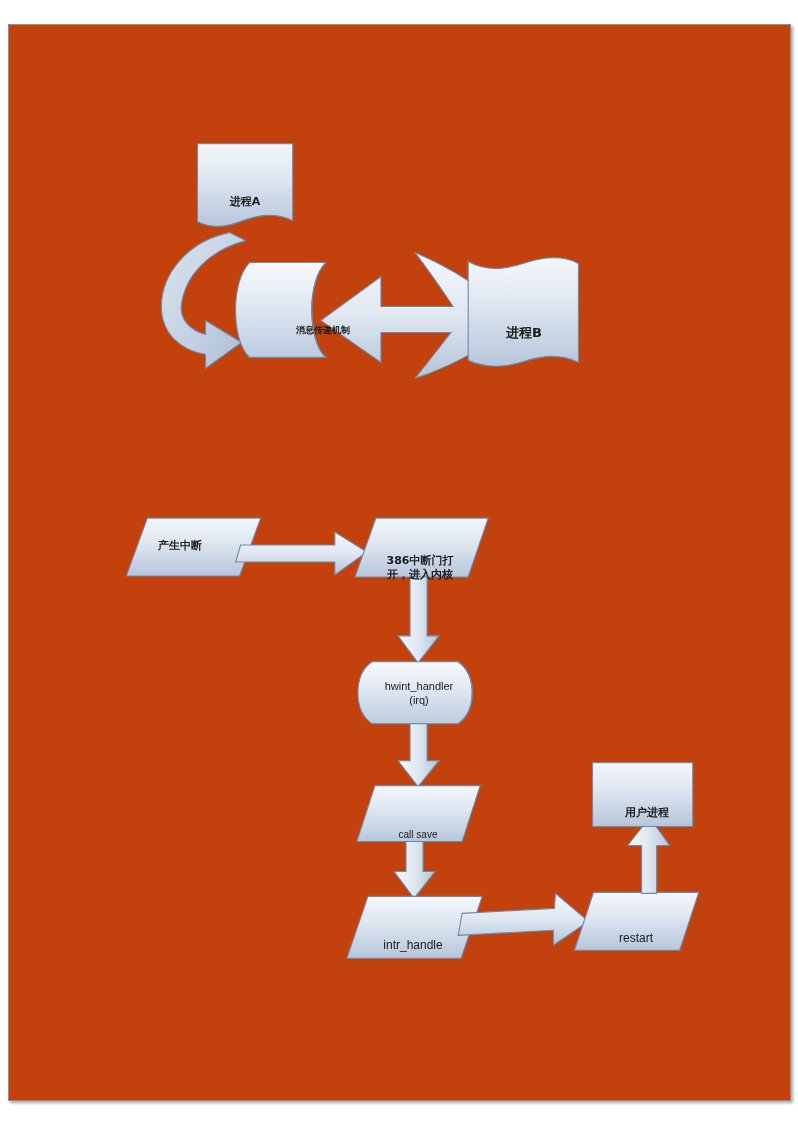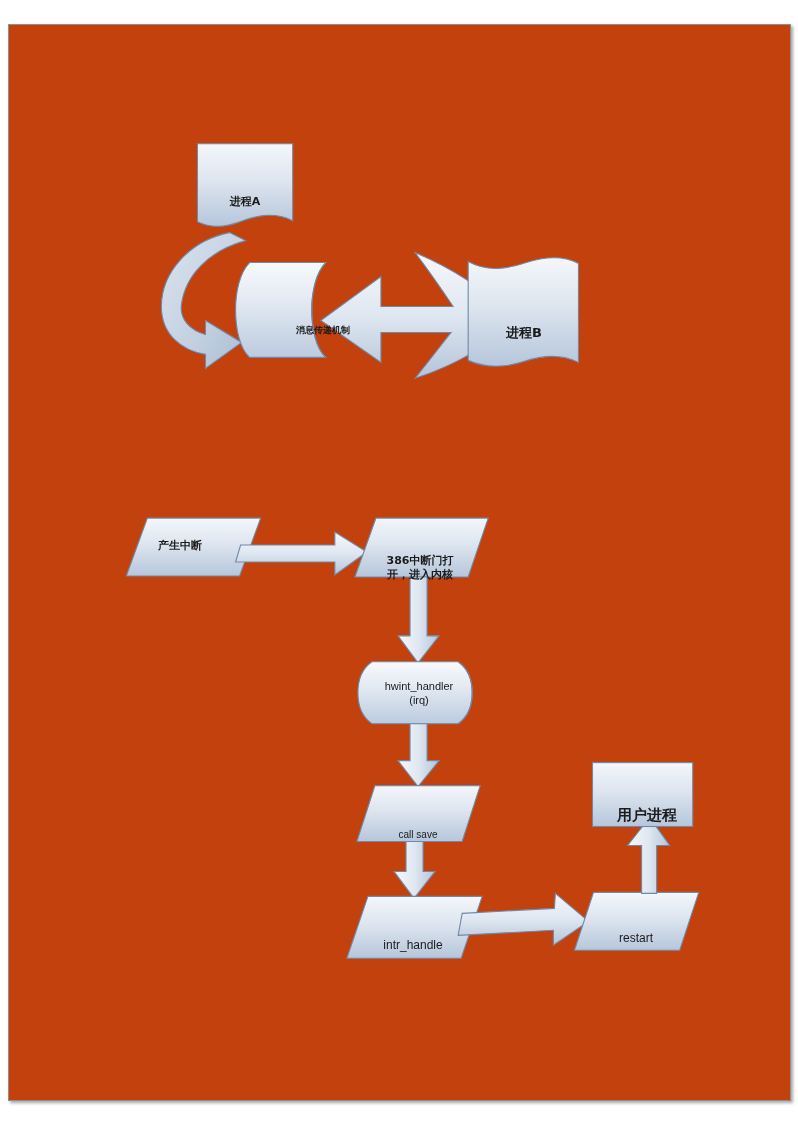--- a/index.html
+++ b/index.html
@@ -241,15 +241,15 @@
 
   <div class="lbl lbl-en" style="left:350px; top:655px; width:120px; font-size:11px;">hwint_handler
 (irq)</div>
 
   <div class="lbl lbl-en" style="left:355px; top:804px; width:108px; font-size:10px;">call save</div>
 
   <div class="lbl lbl-en" style="left:348px; top:913px; width:112px; font-size:12px;">intr_handle</div>
 
   <div class="lbl lbl-en" style="left:573px; top:906px; width:108px; font-size:12px;">restart</div>
 
-  <div class="lbl lbl-cn" style="left:588px; top:781px; width:100px; font-size:15px;">用户进程</div>
+  <div class="lbl lbl-cn" style="left:588px; top:781px; width:100px; font-size:11px;">用户进程</div>
 
 </div>
 
 </body></html>

